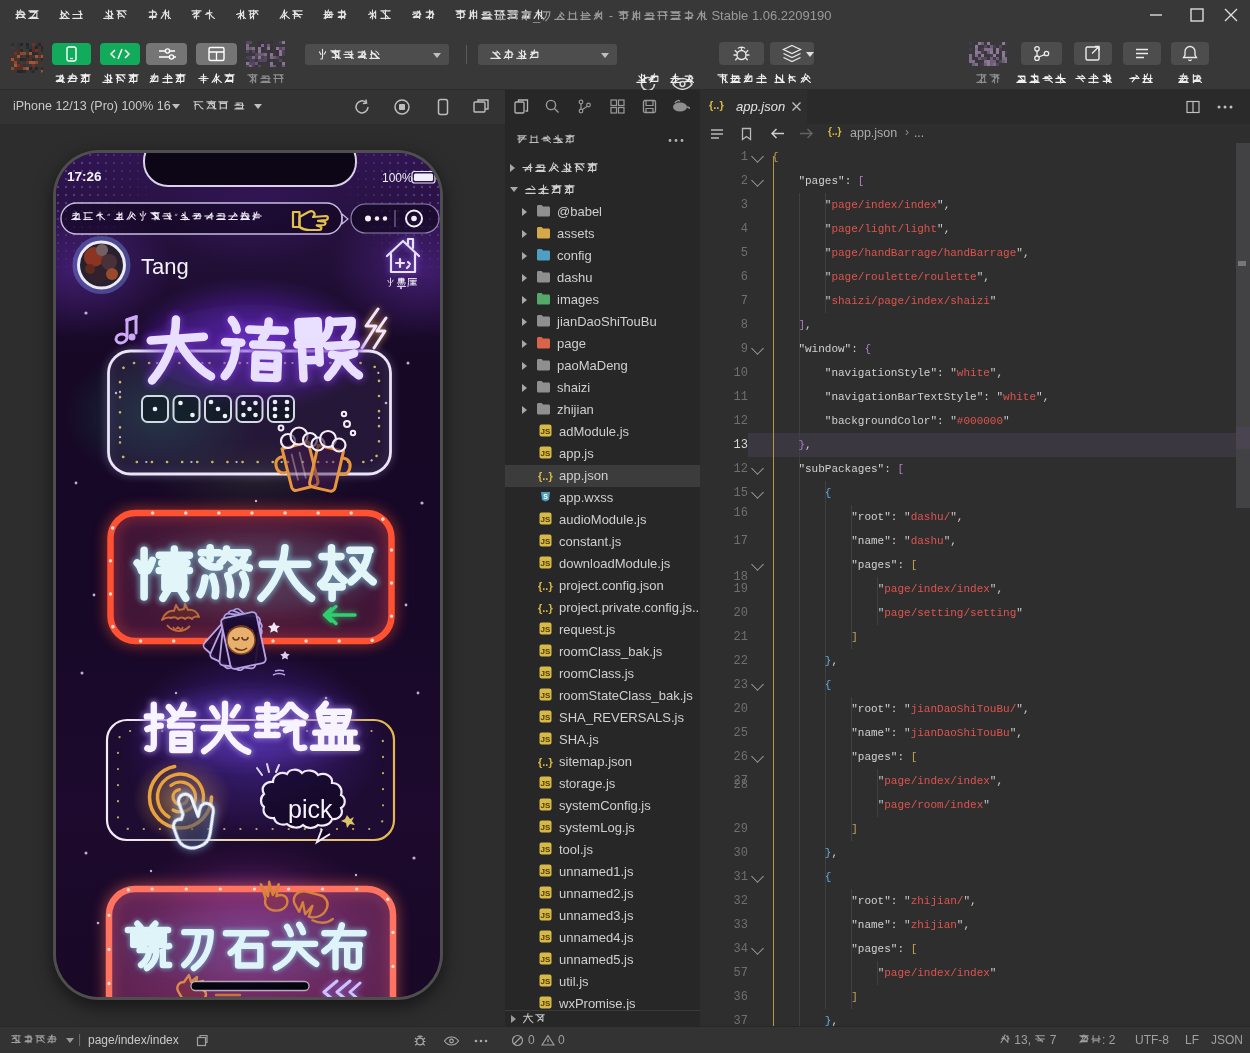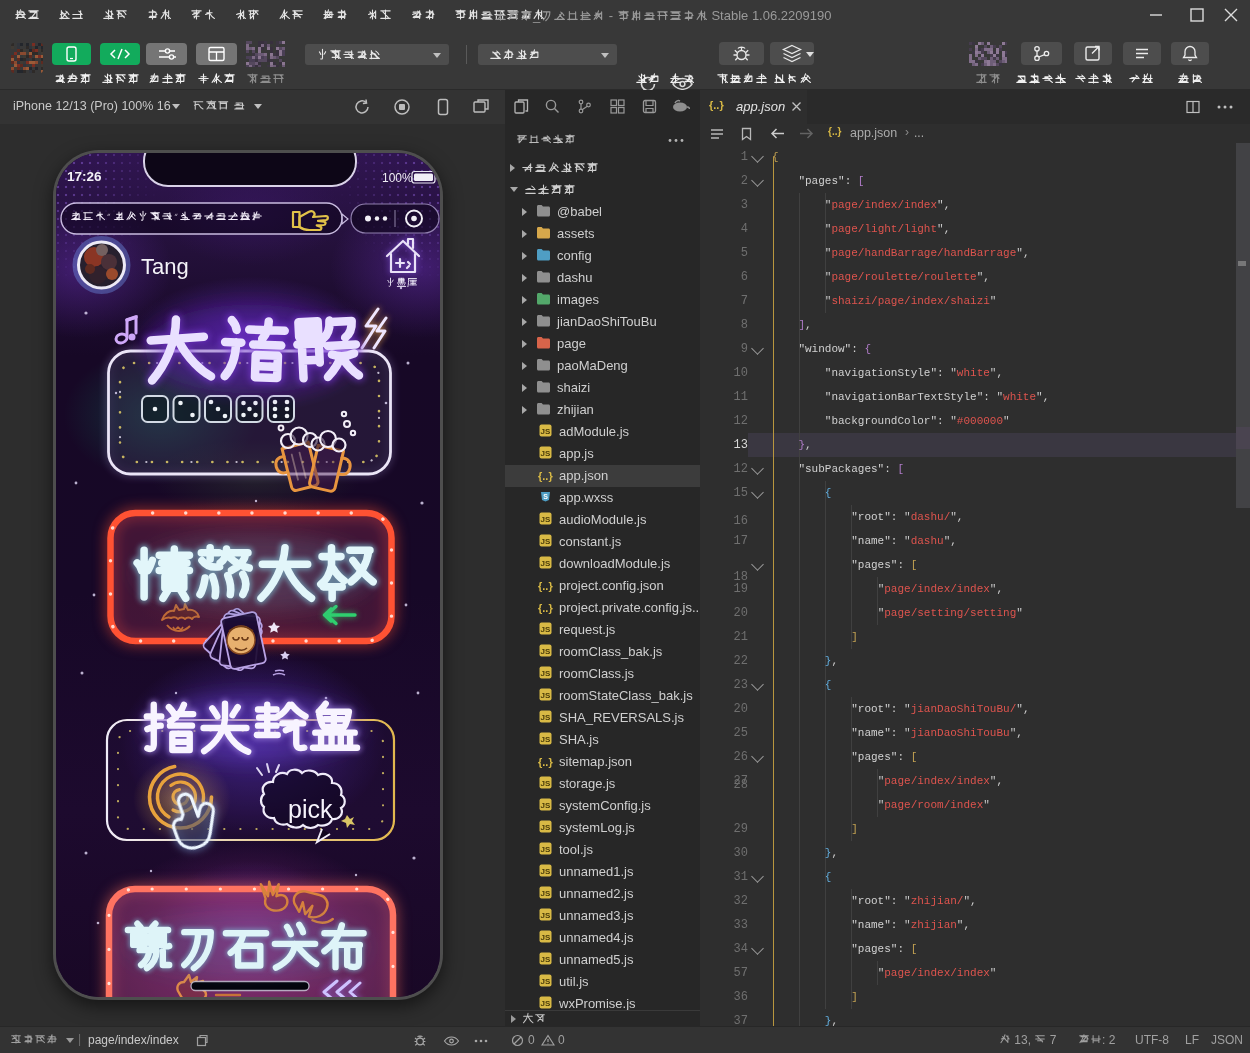--- a/index.html
+++ b/index.html
@@ -1211,21 +1211,21 @@
         <div class="num" style="left:0;top:264px">12</div>
         <div class="cl" style="left:72px;top:264px">        <span class="k">"backgroundColor"</span><span class="k">: </span><span class="q">"</span><span class="s">#000000</span><span class="q">"</span></div>
         <div class="num cur" style="left:0;top:288px">13</div>
         <div class="cl" style="left:72px;top:288px">    <span class="b1">}</span><span class="k">,</span></div>
         <div class="num" style="left:0;top:312px">12</div>
         <div class="chev" style="left:53px;top:319px"></div>
         <div class="cl" style="left:72px;top:312px">    <span class="k">"subPackages"</span><span class="k">: </span><span class="b1">[</span></div>
         <div class="num" style="left:0;top:336px">15</div>
         <div class="chev" style="left:53px;top:343px"></div>
         <div class="cl" style="left:72px;top:336px">        <span class="b2">{</span></div>
-        <div class="num" style="left:0;top:364px">16</div>
+        <div class="num" style="left:0;top:356px">16</div>
         <div class="cl" style="left:72px;top:360px">            <span class="k">"root"</span><span class="k">: </span><span class="q">"</span><span class="s">dashu/</span><span class="q">"</span><span class="k">,</span></div>
         <div class="num" style="left:0;top:384px">17</div>
         <div class="cl" style="left:72px;top:384px">            <span class="k">"name"</span><span class="k">: </span><span class="q">"</span><span class="s">dashu</span><span class="q">"</span><span class="k">,</span></div>
         <div class="num" style="left:0;top:420px">18</div>
         <div class="chev" style="left:53px;top:415px"></div>
         <div class="cl" style="left:72px;top:408px">            <span class="k">"pages"</span><span class="k">: </span><span class="b0">[</span></div>
         <div class="num" style="left:0;top:432px">19</div>
         <div class="cl" style="left:72px;top:432px">                <span class="q">"</span><span class="s">page/index/index</span><span class="q">"</span><span class="k">,</span></div>
         <div class="num" style="left:0;top:456px">20</div>
         <div class="cl" style="left:72px;top:456px">                <span class="q">"</span><span class="s">page/setting/setting</span><span class="q">"</span></div>

